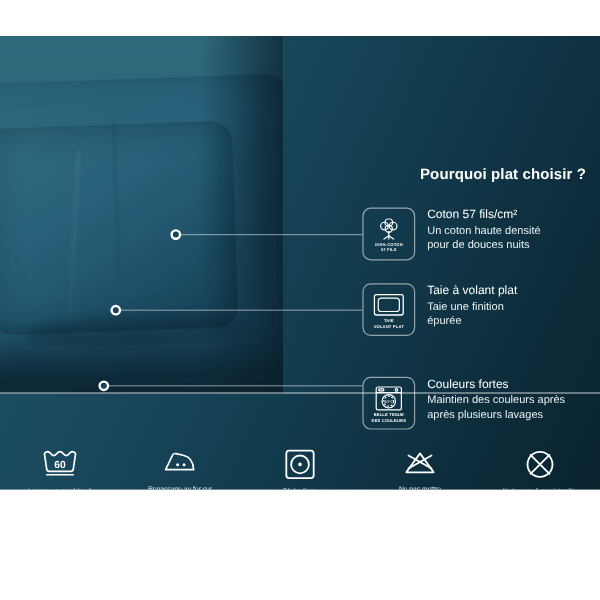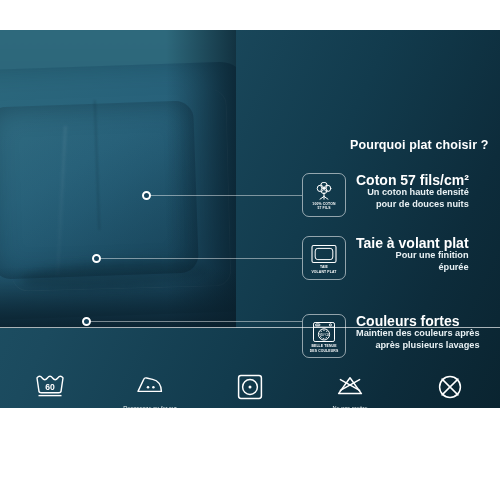--- a/index.html
+++ b/index.html
@@ -170,32 +170,31 @@
     letter-spacing: .15px;
     white-space: pre-line;
   }
 
   .feature-text {
     margin-left: 10px;
     padding-top: 1px;
   }
   .feature-title {
     color: #ffffff;
-    font-size: 14px;
-    font-weight: bold;
+    font-size: 10px;
+    font-weight: normal;
     line-height: 12px;
     margin-bottom: 1px;
   }
   .feature-desc {
     color: #e8f0f3;
     font-size: 9.2px;
     line-height: 11.6px;
-    font-weight: bold;
+    font-weight: normal;
     white-space: pre-line;
-    text-align: right;
   }
 
   
   .connector {
     position: absolute;
     height: 1px;
     background: rgba(255,255,255,.45);
   }
   .connector-dot {
     position: absolute;
@@ -302,21 +301,21 @@
     <div class="badge">
       <svg width="26" height="20" viewBox="0 0 26 20">
         <rect x="1" y="1.5" width="24" height="17" rx="1.6" fill="none" stroke="#ffffff" stroke-width="1.1"></rect>
         <rect x="4.2" y="4.4" width="17.6" height="11.2" rx="2.6" fill="none" stroke="#ffffff" stroke-width="1"></rect>
       </svg>
       <div class="badge-caption">TAIE
 VOLANT PLAT</div>
     </div>
     <div class="feature-text">
       <div class="feature-title">Taie à volant plat</div>
-      <div class="feature-desc">Pour une finition
+      <div class="feature-desc">Taie une finition
 épurée</div>
     </div>
   </div>
 
   <div class="feature-row" id="feature-row-2">
     <div class="badge">
       <svg width="24" height="22" viewBox="0 0 24 22">
         <g fill="none" stroke="#ffffff" stroke-width="1" stroke-linejoin="round">
           <rect x="1.5" y="1.5" width="21" height="19" rx="1.6"></rect>
           <line x1="1.5" y1="6.2" x2="22.5" y2="6.2"></line>

